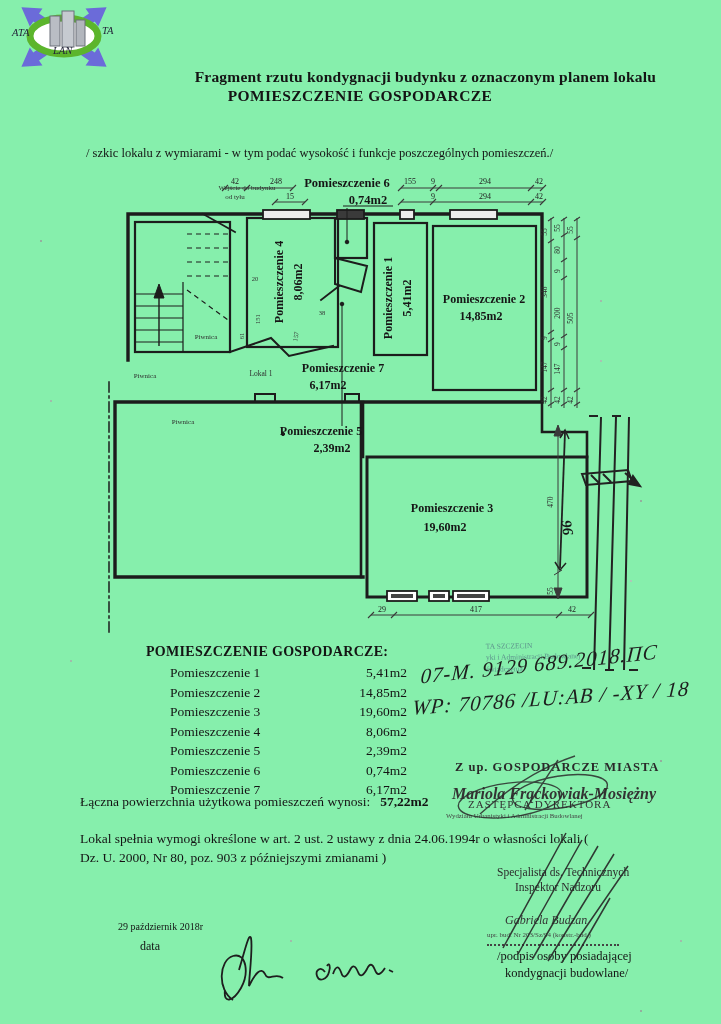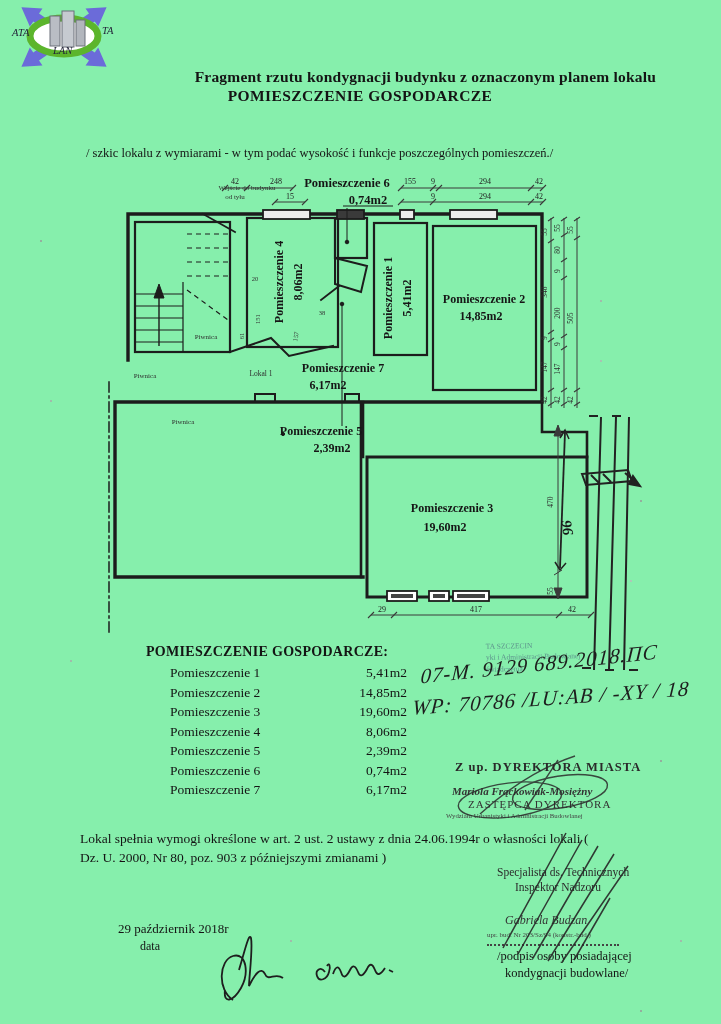--- a/index.html
+++ b/index.html
@@ -26,31 +26,31 @@
   .aval{width:85px;text-align:right;}
   .total{left:80px;top:794px;font-size:13.5px;}
   .total b{margin-left:10px;}
   .legal{left:80px;top:830px;width:525px;font-size:13.5px;line-height:1.4;}
   .stampfade{left:486px;top:640px;font-size:7.5px;line-height:1.5;color:rgba(60,70,115,.55);transform:rotate(-1deg);}
   .hand1{left:420px;top:652px;font-size:21px;font-style:italic;letter-spacing:1px;color:#1d1d1d;
          transform:rotate(-6deg) skewX(-10deg);white-space:nowrap;}
   .hand2{left:412px;top:686px;font-size:21px;font-style:italic;letter-spacing:1px;color:#1d1d1d;
          transform:rotate(-4deg) skewX(-8deg);white-space:nowrap;}
   .zup{left:455px;top:760px;font-size:12.5px;font-weight:bold;letter-spacing:1px;color:#2a2a2a;}
-  .depname{left:452px;top:785px;font-size:11px;font-weight:bold;font-style:italic;color:#333;text-align:right;}
+  .depname{left:452px;top:785px;font-size:16px;font-weight:bold;font-style:italic;color:#333;text-align:right;}
   .deprole{left:468px;top:798px;font-size:11px;letter-spacing:1px;color:#333;}
   .depdept{left:446px;top:812px;font-size:6.8px;color:#444;}
   .spec1{left:497px;top:866px;font-size:11.5px;color:#2b2b2b;}
   .spec2{left:515px;top:881px;font-size:11.5px;color:#2b2b2b;}
   .specname{left:505px;top:913px;font-size:12px;font-style:italic;color:#333;}
   .speccred{left:487px;top:931px;font-size:7px;color:#444;}
   .dotline{left:487px;top:944px;width:132px;border-top:2px dotted #444;height:0;}
   .cap1{left:497px;top:949px;font-size:12.5px;}
   .cap2{left:505px;top:966px;font-size:12.5px;}
-  .datev{left:118px;top:921px;font-size:13px;text-align:right;}
+  .datev{left:118px;top:921px;font-size:10px;text-align:right;}
   .datel{left:140px;top:939px;font-size:12px;}
   .speck{width:2px;height:2px;background:#9a9a9a;border-radius:50%;left:40px;top:240px;
     box-shadow:560px 60px #aaa,600px 260px #999,30px 420px #aaa,590px 340px #bbb,250px 700px #aaa,
     620px 520px #999,80px 620px #bbb,640px 700px #aaa,560px 120px #b5b5b5,10px 160px #aaa,600px 770px #999;}
 </style>
 </head>
 <body>
 
 <div class="page">
 
@@ -300,32 +300,35 @@
     <div class="arow">
         <div class="aname">Pomieszczenie 6</div>
         <div class="aval">0,74m2</div>
       </div>
     <div class="arow">
         <div class="aname">Pomieszczenie 7</div>
         <div class="aval">6,17m2</div>
       </div>
   </div>
 
+  <div class="abs total">
+    <span>Łączna powierzchnia użytkowa pomieszczeń wynosi:</span><b>57,22m2</b>
+  </div>
 
   <div class="abs legal">Lokal spełnia wymogi określone w art. 2 ust. 2 ustawy z dnia 24.06.1994r o własności lokali ( Dz. U. 2000, Nr 80, poz. 903 z późniejszymi zmianami )</div>
 
   <div class="abs stampfade">
     <div>TA SZCZECIN</div>
     <div>yki i Administracji Budowlanej</div>
     <div>świadczenia</div>
   </div>
   <div class="abs hand1">07-M. 9129 689.2018.ПС</div>
   <div class="abs hand2">WP: 70786 /LU:AB / -XY / 18</div>
 
-  <div class="abs zup">Z up. DYREKTORA MIASTA</div>
+  <div class="abs zup">Z up. GOSPODARCZE MIASTA</div>
   <div class="abs depname">Mariola Frąckowiak-Mosiężny</div>
   <div class="abs deprole">ZASTĘPCA DYREKTORA</div>
   <div class="abs depdept">Wydziału Urbanistyki i Administracji Budowlanej</div>
   <svg class="abs" style="left:440px;top:752px" width="210" height="85" viewBox="0 0 210 85">
     <g stroke="#2b2b2b" stroke-width="1.4" fill="none" opacity=".85">
       <ellipse cx="70" cy="48" rx="52" ry="17" transform="rotate(-7 70 48)"></ellipse>
       <ellipse cx="120" cy="40" rx="48" ry="16" transform="rotate(-9 120 40)"></ellipse>
       <path d="M40,62 C75,30 105,14 135,4 M85,58 L118,8"></path>
     </g>
   </svg>

